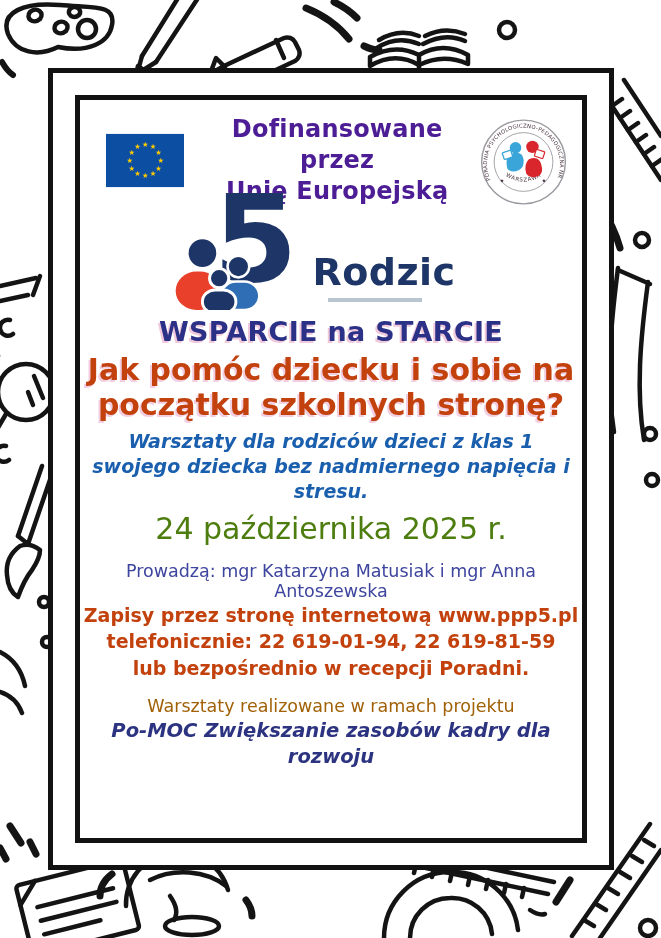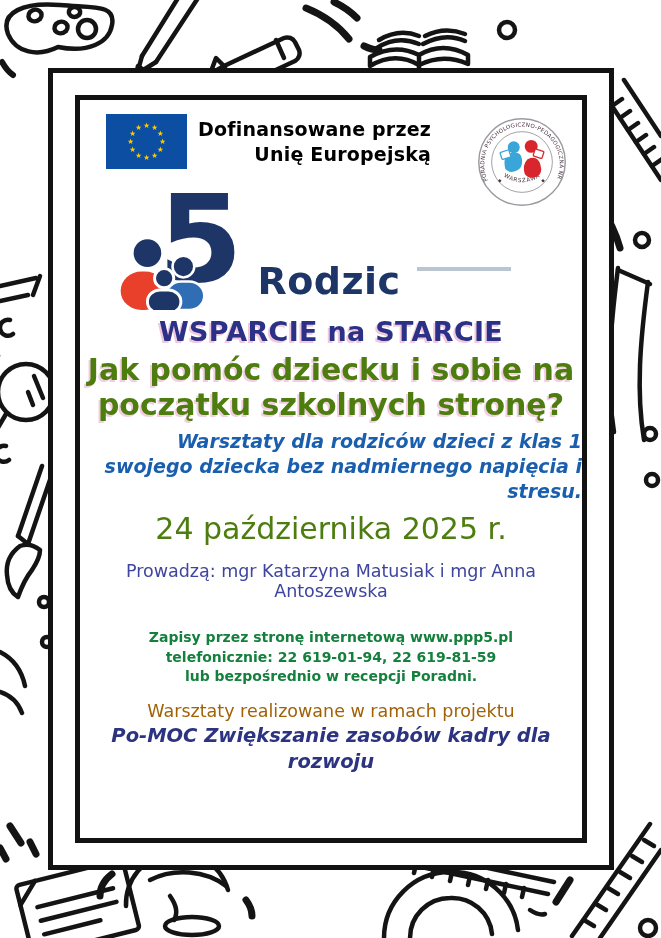--- a/index.html
+++ b/index.html
@@ -11,44 +11,44 @@
   .inner-frame{position:absolute;inset:22px;border:5px solid #121212;box-sizing:border-box;
     overflow:hidden;background:#ffffff;}
 
   .content{width:100%;height:100%;display:flex;flex-direction:column;align-items:center;text-align:center;}
 
   
   .header{width:100%;display:flex;justify-content:space-between;align-items:flex-start;
     padding:14px 14px 0 26px;box-sizing:border-box;}
   .eu-block{display:flex;align-items:center;gap:11px;}
   .eu-flag{width:81px;height:55px;display:block;}
-  .eu-text{font-size:19px;font-weight:bold;color:#000000;text-align:right;line-height:1.3;letter-spacing:.2px;}
+  .eu-text{font-size:24px;font-weight:bold;color:#4c1d95;text-align:center;line-height:1.3;letter-spacing:.2px;}
   .clinic-logo{width:92px;height:92px;margin-top:2px;}
 
   
   .logo5{display:flex;align-items:flex-end;gap:10px;margin-top:-24px;height:122px;}
   .big5-wrap{position:relative;width:96px;height:120px;}
   .big5{font-size:122px;font-weight:800;color:#1d3567;line-height:.88;letter-spacing:-2px;}
   .family{position:absolute;left:-34px;bottom:-4px;width:96px;height:92px;}
-  .logo5-words{display:flex;align-items:flex-start;padding-bottom:4px;}
+  .logo5-words{display:flex;flex-direction:column;align-items:flex-start;padding-bottom:4px;}
   .word-rodzic{font-size:38px;font-weight:800;color:#1d3567;line-height:1.05;letter-spacing:.5px;}
   .word-na-row{display:flex;align-items:baseline;gap:9px;}
   .word-na{font-size:38px;font-weight:800;color:#1d3567;}
   .word-5x{font-size:44px;font-weight:800;color:#e8402a;}
   .logo5-underline{width:94px;height:4px;background:#b9c6cf;margin:5px 0 0 16px;}
 
   .title{margin-top:10px;font-size:27px;font-weight:800;color:#2b3187;letter-spacing:.3px;
     text-shadow:-2px 2px 0 rgba(205,60,130,.28);}
-  .subtitle{margin-top:5px;font-size:30px;font-weight:800;color:#4d7c0f;line-height:1.17;
+  .subtitle{margin-top:5px;font-size:30px;font-weight:800;color:#c2410c;line-height:1.17;
     text-shadow:-2px 2px 0 rgba(205,60,130,.25);}
-  .description{margin-top:7px;font-size:19px;font-weight:bold;font-style:italic;color:#1a5fae;line-height:1.3;text-align:right;}
+  .description{margin-top:7px;font-size:19px;font-weight:bold;font-style:italic;color:#1a5fae;line-height:1.3;}
   .date{margin-top:8px;font-size:30px;font-weight:400;color:#4d7c0f;}
   .time{margin-top:2px;font-size:22px;font-weight:800;color:#d62127;}
   .leaders{margin-top:15px;font-size:17.5px;color:#3d459e;}
-  .signup{margin-top:27px;font-size:14px;font-weight:bold;color:#15803d;line-height:1.38;}
+  .signup{margin-top:1px;font-size:19px;font-weight:bold;color:#c2410c;line-height:1.38;}
   .project{margin-top:14px;}
   .project-intro{font-size:17.5px;color:#a16207;line-height:1.3;}
   .project-name{font-size:19.5px;font-weight:800;font-style:italic;color:#2c3380;line-height:1.33;}
 </style>
 </head>
 <body>
 
 <svg class="doodles" viewBox="0 0 661 938" fill="none" stroke="#141414" stroke-width="4.5" stroke-linecap="round" stroke-linejoin="round">
 
   <g>

